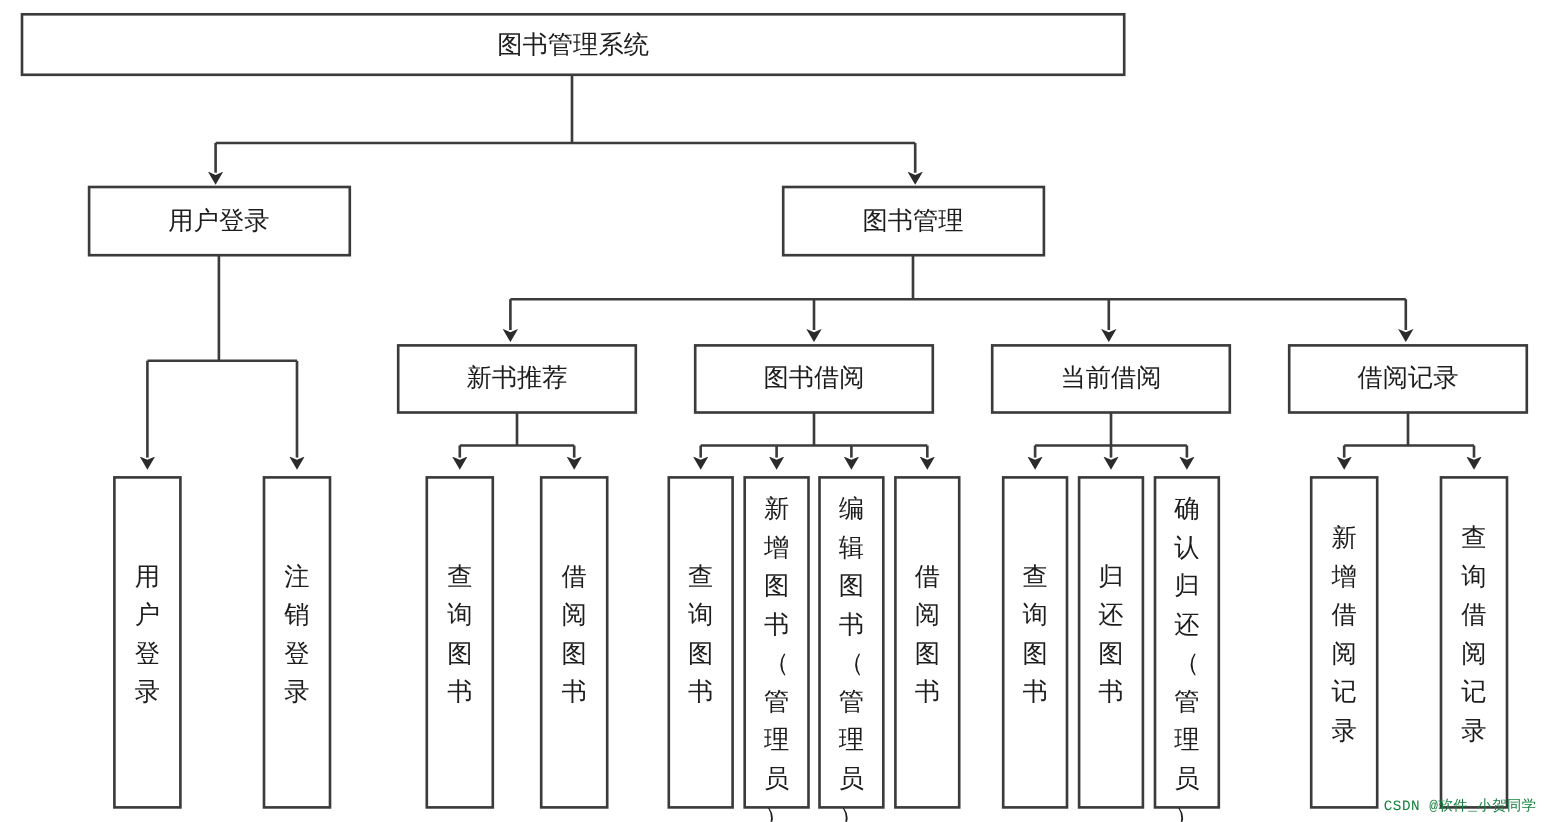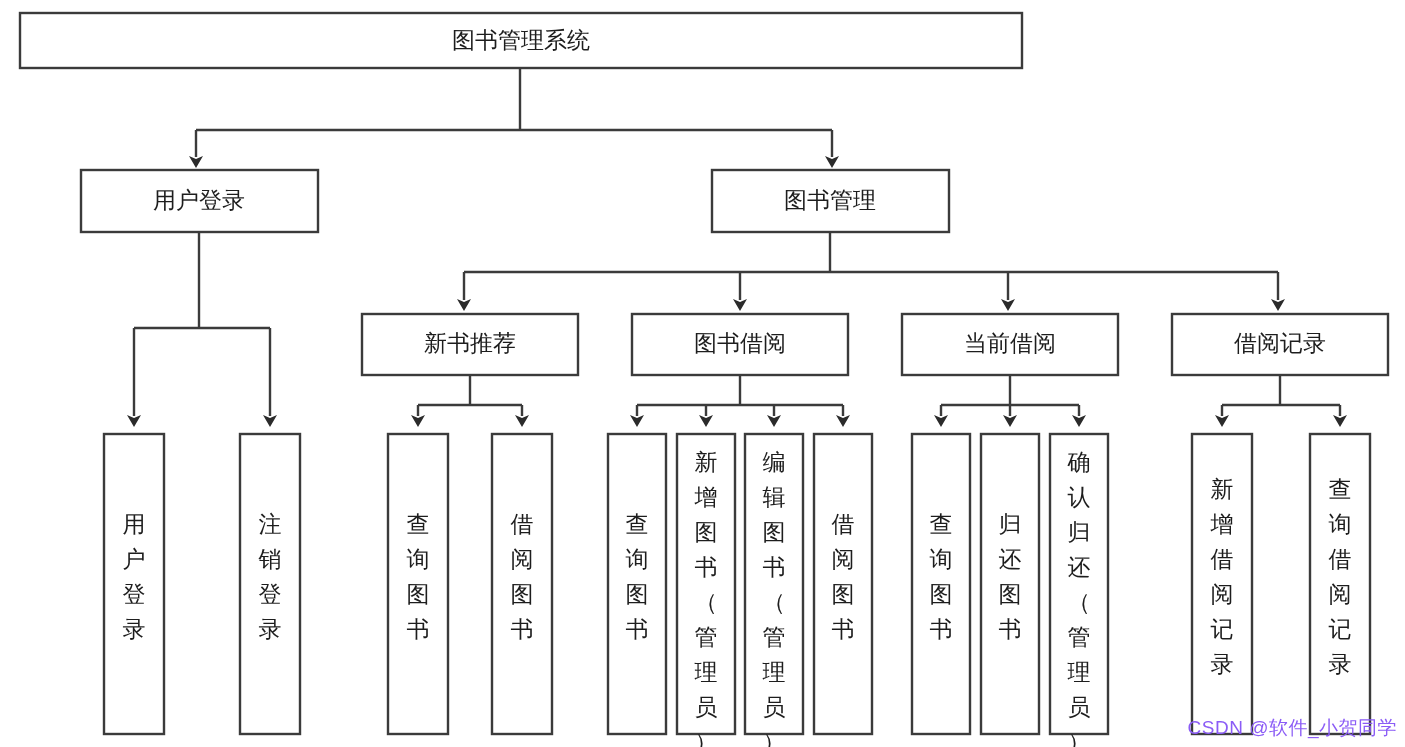--- a/index.html
+++ b/index.html
@@ -16,22 +16,22 @@
     font-family:"Liberation Sans","DejaVu Sans",sans-serif;
     font-size:23px;fill:#1d1d1d;text-anchor:middle;
     dominant-baseline:middle;
   }
   .leaf-label{
     font-family:"Liberation Sans","DejaVu Sans",sans-serif;
     font-size:23px;fill:#1d1d1d;text-anchor:middle;
   }
   .watermark{
     position:absolute;right:8px;bottom:6px;
-    font-family:Liberation Sans, sans-serif;
-    font-size:19px;color:#8b5cf6;white-space:nowrap;
+    font-family:Liberation Mono, monospace;
+    font-size:13px;color:#15803d;white-space:nowrap;
     letter-spacing:0.5px;pointer-events:none;
   }
 </style>
 </head>
 <body>
 
 <svg id="diagram" viewBox="0 0 1405 747" xmlns="http://www.w3.org/2000/svg">
   <defs>
     <marker id="arw" markerWidth="12" markerHeight="14" refX="1" refY="7" orient="auto" markerUnits="userSpaceOnUse">
       <path class="arrow-head" d="M0,0 L12,7 L0,14 L3,7 Z"></path>

